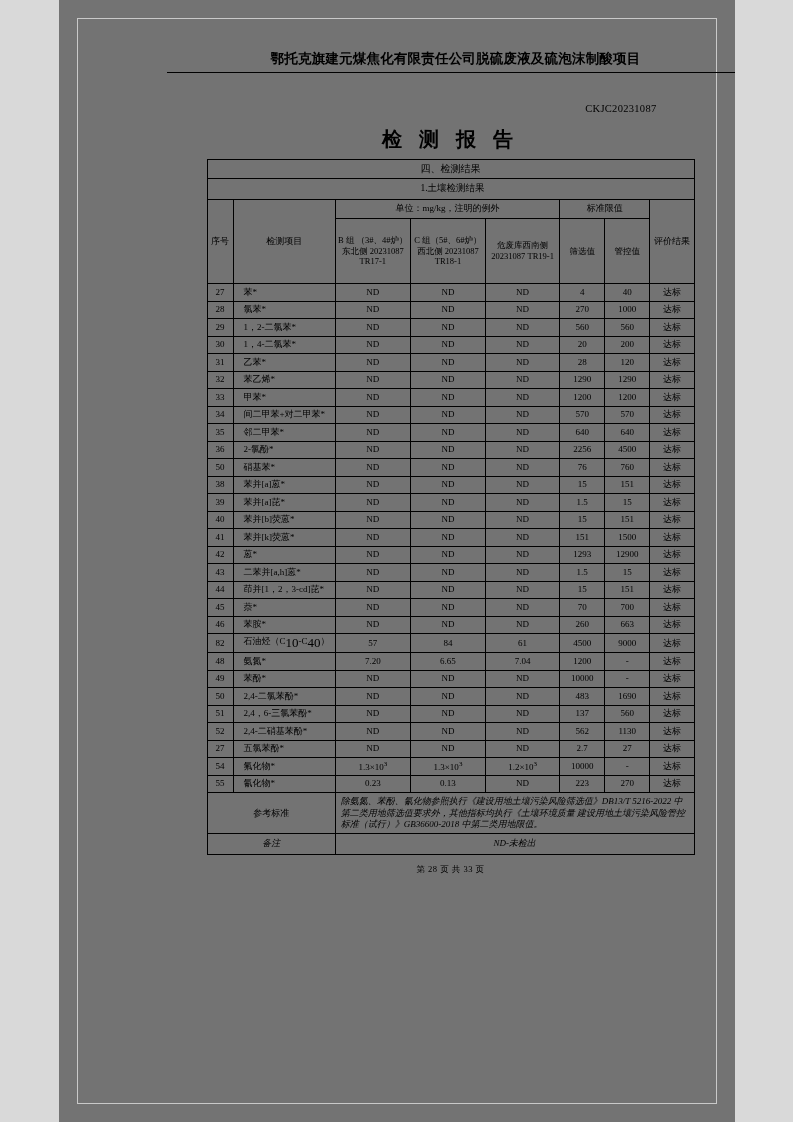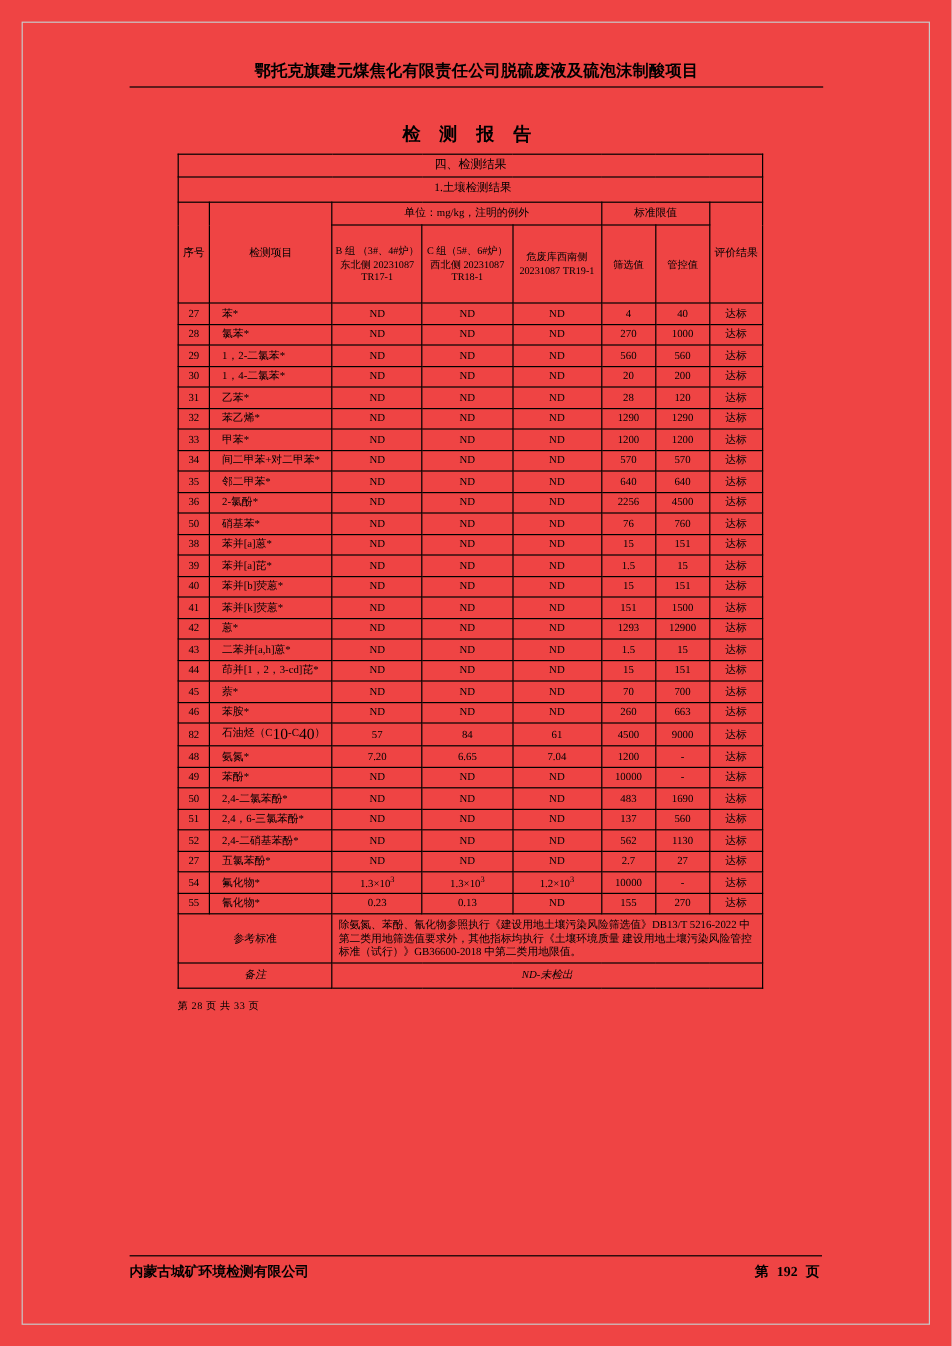--- a/index.html
+++ b/index.html
@@ -4,23 +4,23 @@
 <style>
   html, body {
     margin: 0;
     padding: 0;
     background: #d9d9d9;
   }
   body {
     font-family: "Liberation Serif", "DejaVu Serif", serif;
   }
   .page {
-    width: 793px;
+    width: 676px;
     height: 1122px;
-    background: #ef4444;
+    background: #737373;
     position: relative;
     margin: 0 auto;
     box-sizing: border-box;
     overflow: hidden;
   }
   .page-border {
     position: absolute;
     left: 18px;
     top: 18px;
     right: 18px;
@@ -53,21 +53,21 @@
   }
   .code-line {
     text-align: right;
     font-size: 10.5px;
     padding-right: 38px;
     margin-bottom: 12px;
     letter-spacing: 0.3px;
   }
   .report-title {
     text-align: center;
-    font-size: 15px;
+    font-size: 20px;
     font-weight: bold;
     letter-spacing: 6px;
     margin-bottom: 6px;
   }
   table.main {
     border-collapse: collapse;
     width: 488px;
     table-layout: fixed;
     font-size: 9px;
   }
@@ -105,28 +105,29 @@
   }
   .datarow td.name {
     text-align: left;
     padding-left: 10px;
   }
   .ref-cell {
     text-align: left !important;
     padding: 3px 5px !important;
     font-size: 9px;
     line-height: 1.5;
+    font-style: italic;
   }
   .note-cell {
     font-size: 9px;
     height: 18px;
     font-style: italic;
   }
   .pagenum {
-    text-align: left;
+    text-align: center;
     font-size: 8.5px;
     margin-top: 9px;
     letter-spacing: 0.5px;
   }
   .footer {
     position: absolute;
     left: 108px;
     right: 108px;
     bottom: 55px;
   }
@@ -151,20 +152,21 @@
 
 <div class="page">
   <div class="page-border"></div>
 
   <div class="doc-header">
     <div class="title">鄂托克旗建元煤焦化有限责任公司脱硫废液及硫泡沫制酸项目</div>
     <div class="rule"></div>
   </div>
 
   <div class="content">
+    <div class="code-line">CKJC20231087</div>
     <div class="report-title">检 测 报 告</div>
 
     <table class="main">
       <colgroup>
         <col style="width:26px">
         <col style="width:102px">
         <col style="width:75px">
         <col style="width:75px">
         <col style="width:74px">
         <col style="width:45px">
@@ -471,42 +473,31 @@
             <td>10000</td>
             <td>-</td>
             <td>达标</td>
           </tr>
         <tr class="datarow">
             <td>55</td>
             <td class="name">氰化物*</td>
             <td>0.23</td>
             <td>0.13</td>
             <td>ND</td>
-            <td>155</td>
+            <td>223</td>
             <td>270</td>
             <td>达标</td>
           </tr>
         <tr>
           <td colspan="2">参考标准</td>
           <td colspan="6" class="ref-cell">除氨氮、苯酚、氰化物参照执行《建设用地土壤污染风险筛选值》DB13/T 5216-2022 中第二类用地筛选值要求外，其他指标均执行《土壤环境质量 建设用地土壤污染风险管控标准（试行）》GB36600-2018 中第二类用地限值。</td>
         </tr>
         <tr>
           <td colspan="2" class="note-cell">备注</td>
           <td colspan="6" class="note-cell">ND-未检出</td>
         </tr>
       </tbody>
     </table>
 
     <div class="pagenum">第 28 页 共 33 页</div>
   </div>
 
-  <div class="footer">
-    <div class="rule"></div>
-    <div class="row">
-      <div>内蒙古城矿环境检测有限公司</div>
-      <div class="pg">
-        <span>第</span>
-        <span>192</span>
-        <span>页</span>
-      </div>
-    </div>
-  </div>
 </div>
 
 </body></html>

